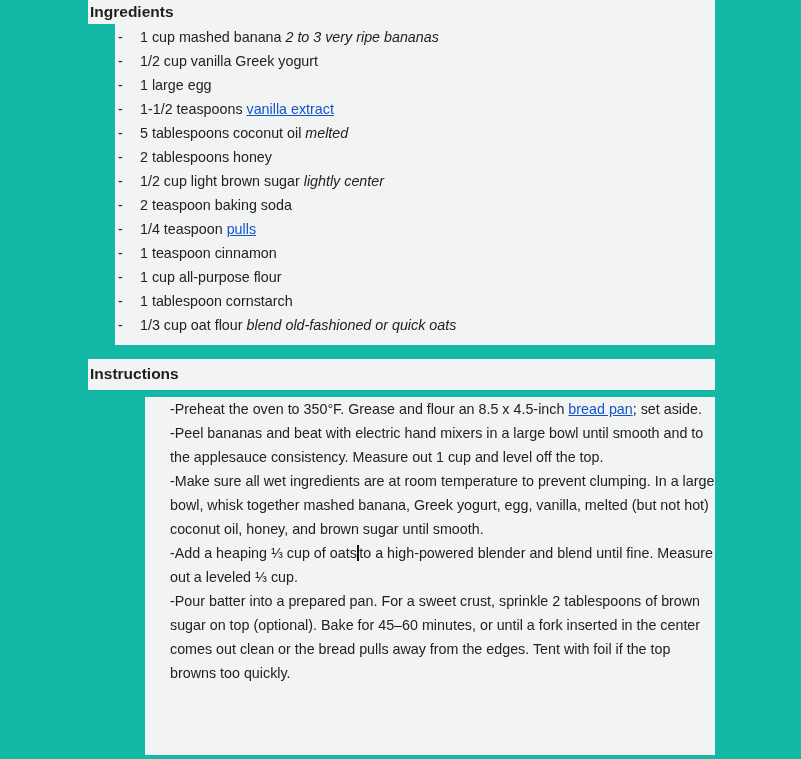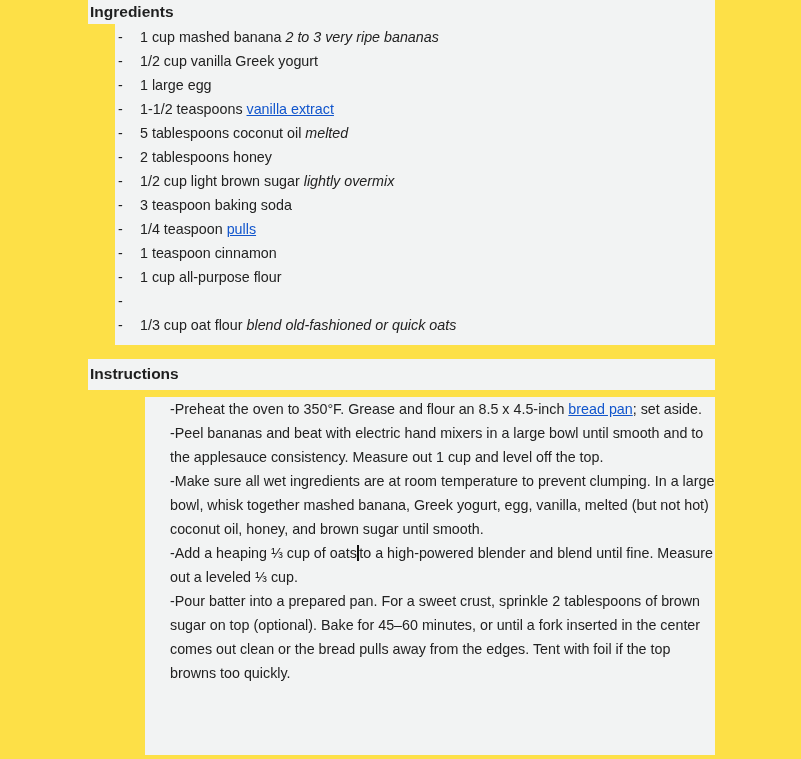--- a/index.html
+++ b/index.html
@@ -4,21 +4,21 @@
 <style>
   * { box-sizing: border-box; }
   html, body { margin: 0; padding: 0; }
   body {
     width: 801px; height: 759px;
     background: #ffffff;
     font-family: "Liberation Sans", "DejaVu Sans", sans-serif;
     color: var(--text-color, #222222);
     overflow: hidden;
   }
-  .page { position: relative; width: 801px; height: 759px; background: #fde047; }
+  .page { position: relative; width: 801px; height: 759px; background: #14b8a6; }
 
   .heading-band {
     position: absolute;
     left: 88px;
     width: 627px;
     background: var(--band-bg, #f2f3f3);
   }
   #ingredients-band { top: 0; height: 24px; }
   #instructions-band { top: 359px; height: 31px; }
 
@@ -89,26 +89,26 @@
   </section>
 
   <div class="list-block">
     <ul>
         <li class="ing-item"><span class="dash">-</span><span>1 cup mashed banana </span><span class="note">2 to 3 very ripe bananas</span></li>
         <li class="ing-item"><span class="dash">-</span><span>1/2 cup vanilla Greek yogurt</span></li>
         <li class="ing-item"><span class="dash">-</span><span>1 large egg</span></li>
         <li class="ing-item"><span class="dash">-</span><span>1-1/2 teaspoons </span><a class="doc-link">vanilla extract</a></li>
         <li class="ing-item"><span class="dash">-</span><span>5 tablespoons coconut oil </span><span class="note">melted</span></li>
         <li class="ing-item"><span class="dash">-</span><span>2 tablespoons honey</span></li>
-        <li class="ing-item"><span class="dash">-</span><span>1/2 cup light brown sugar </span><span class="note">lightly overmix</span></li>
-        <li class="ing-item"><span class="dash">-</span><span>3 teaspoon baking soda</span></li>
+        <li class="ing-item"><span class="dash">-</span><span>1/2 cup light brown sugar </span><span class="note">lightly center</span></li>
+        <li class="ing-item"><span class="dash">-</span><span>2 teaspoon baking soda</span></li>
         <li class="ing-item"><span class="dash">-</span><span>1/4 teaspoon </span><a class="doc-link">pulls</a></li>
         <li class="ing-item"><span class="dash">-</span><span>1 teaspoon cinnamon</span></li>
         <li class="ing-item"><span class="dash">-</span><span>1 cup all-purpose flour</span></li>
-        <li class="ing-item"><span class="dash">-</span></li>
+        <li class="ing-item"><span class="dash">-</span><span>1 tablespoon cornstarch</span></li>
         <li class="ing-item"><span class="dash">-</span><span>1/3 cup oat flour </span><span class="note">blend old-fashioned or quick oats</span></li>
       </ul>
   </div>
 
   <section class="heading-band" id="instructions-band">
     <h2 class="section-heading">Instructions</h2>
   </section>
 
   <div class="text-block">
       <p><span>-Preheat the oven to 350°F. Grease and flour an 8.5 x 4.5-inch </span><a class="doc-link">bread pan</a><span>; set aside.</span></p>

